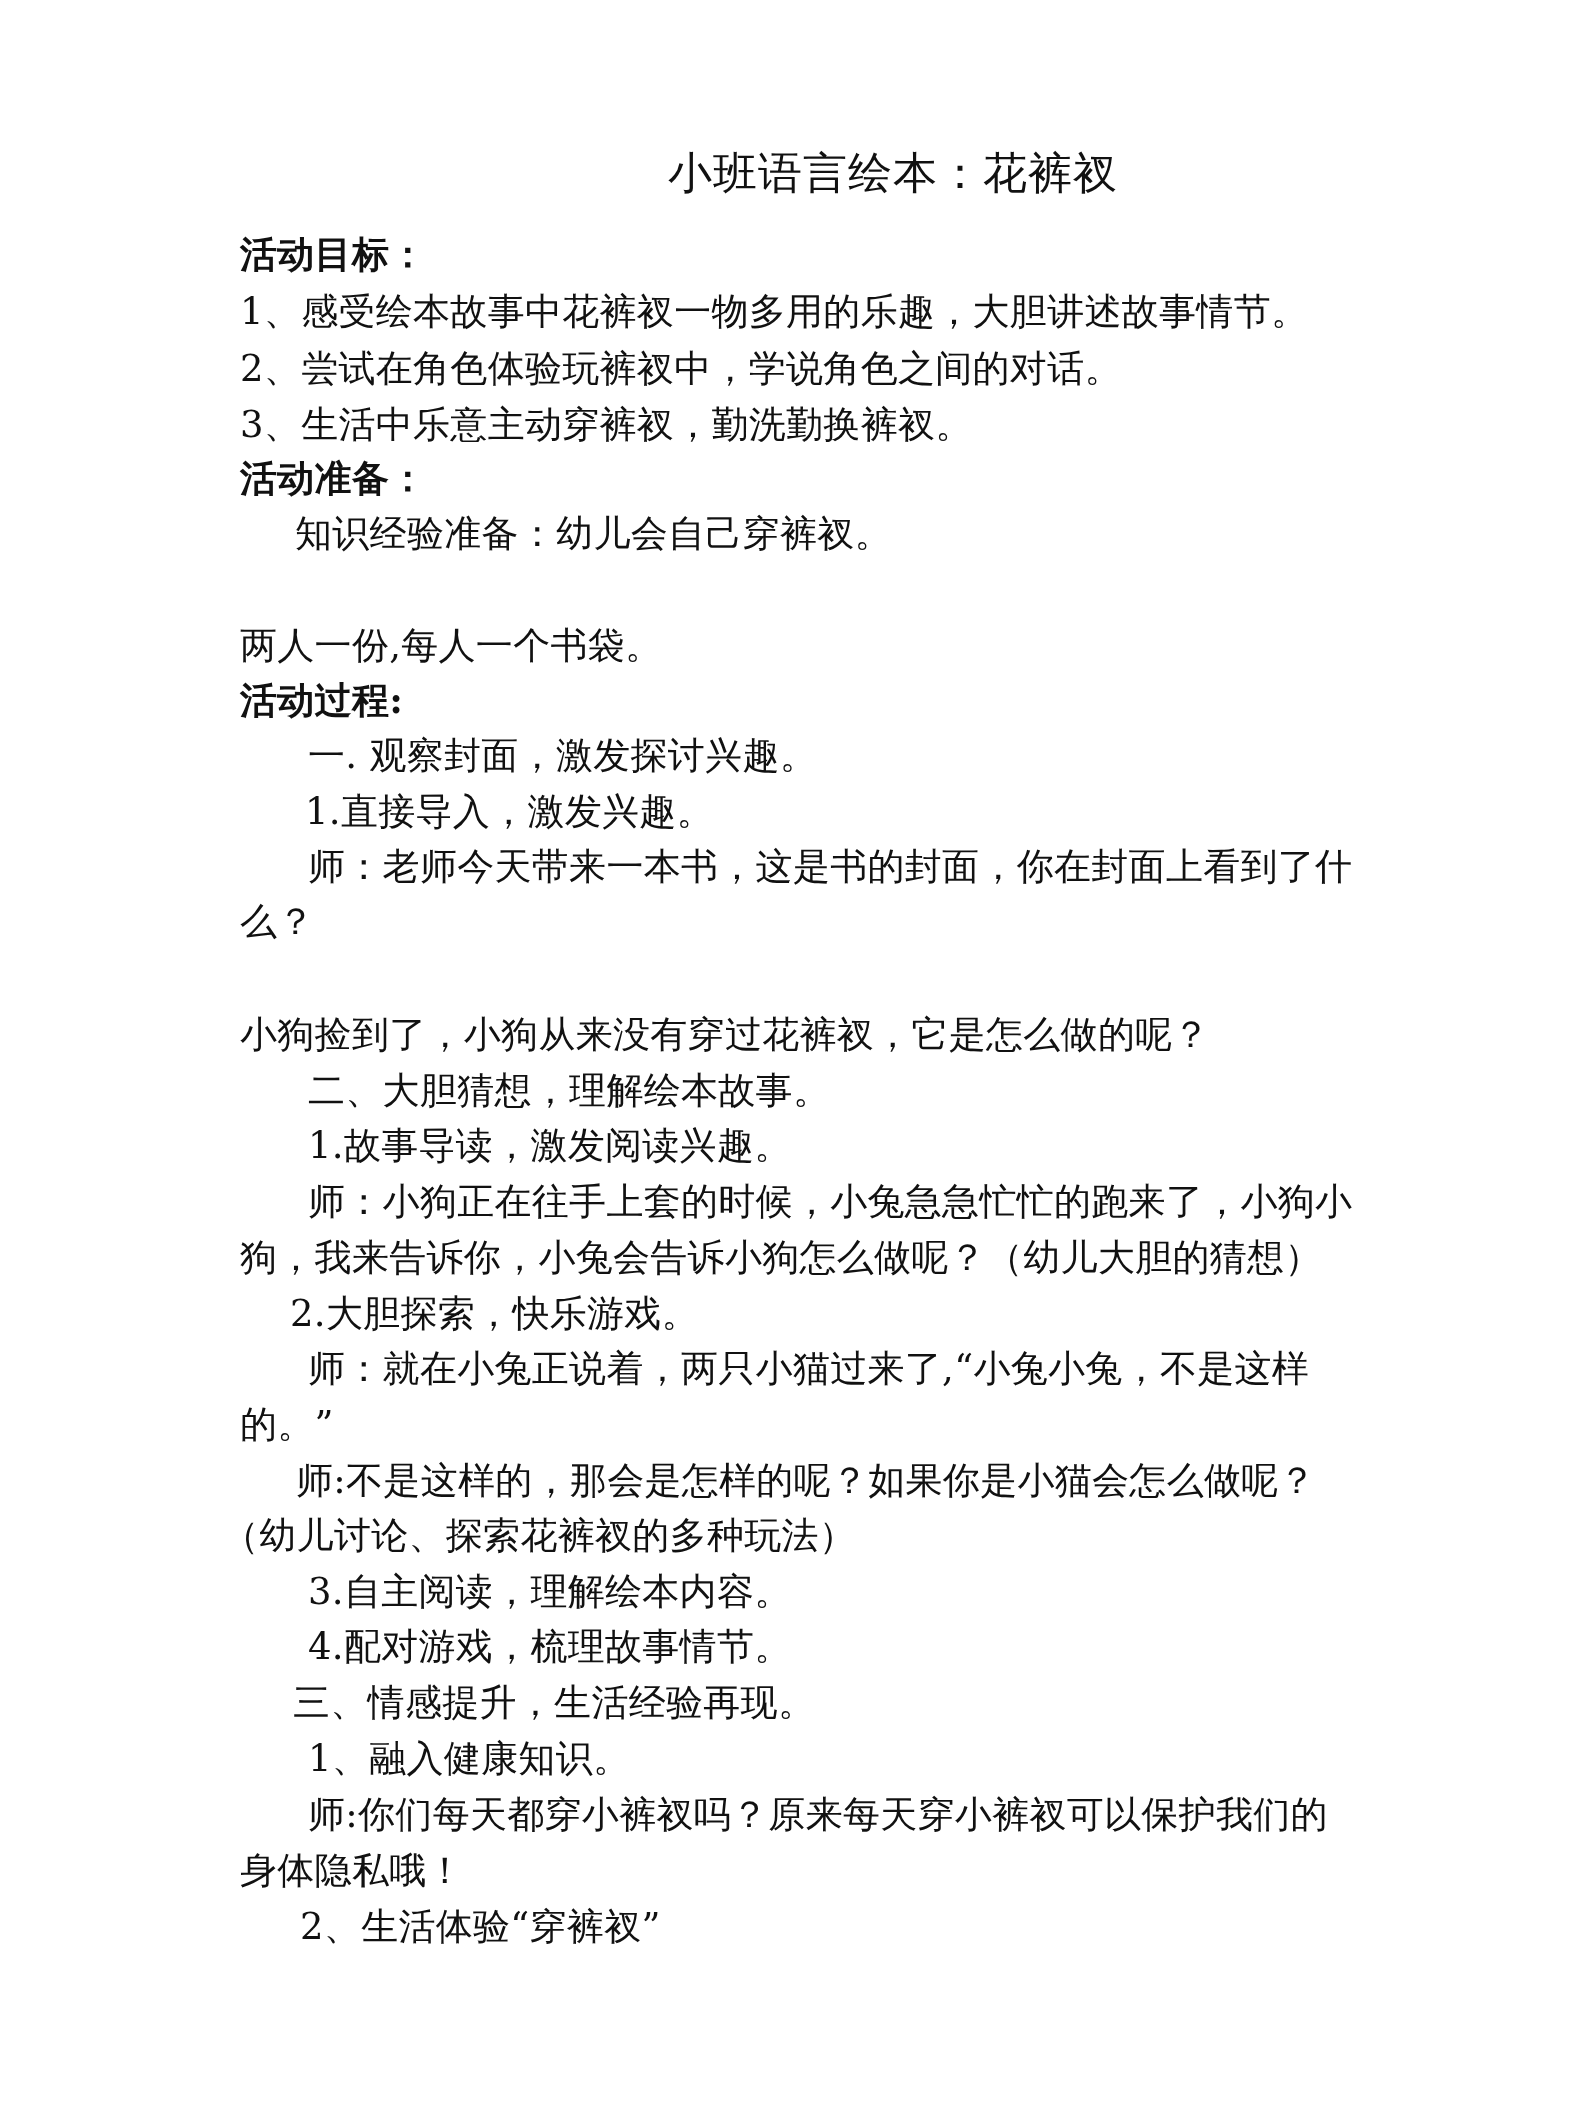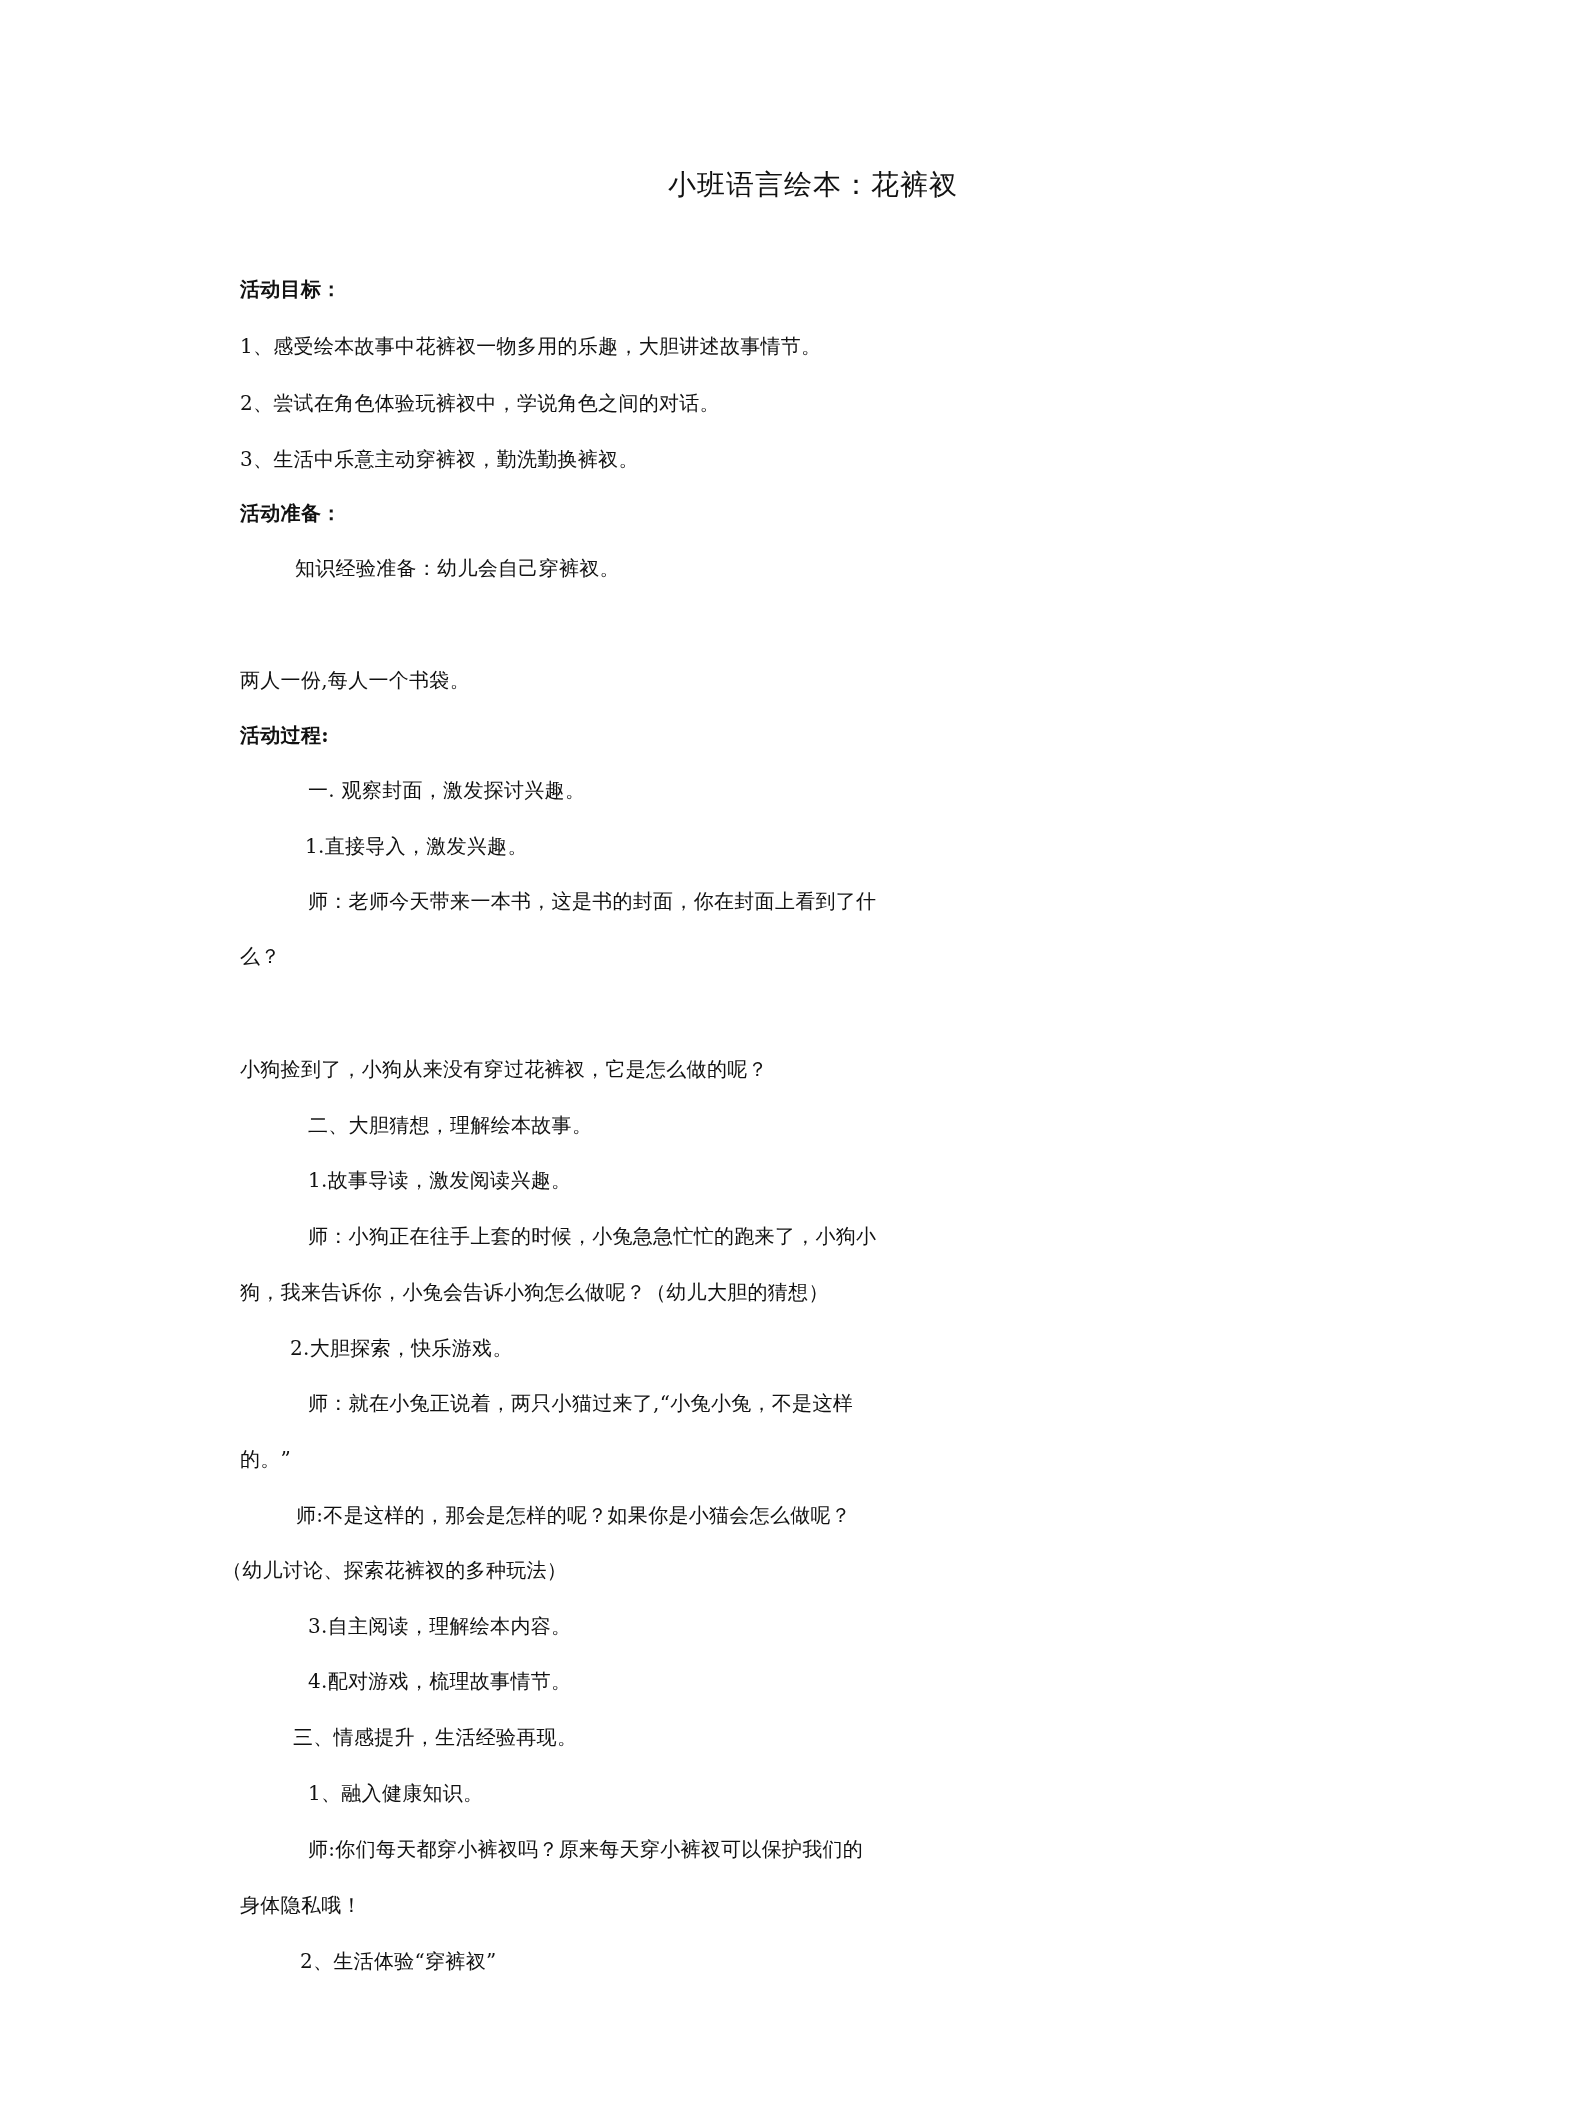--- a/index.html
+++ b/index.html
@@ -1,20 +1,20 @@
 <!DOCTYPE html>
 <html><head>
 <meta charset="utf-8">
 <style>
   html, body { margin: 0; padding: 0; background: #ffffff; }
   body { width: 1587px; height: 2113px; position: relative; overflow: hidden;
          font-family: "DejaVu Serif", "Liberation Serif", serif; color: #111111; }
   .page { position: absolute; left: 0; top: 0; width: 1587px; height: 2113px; }
-  .title { position: absolute; top: 166px; left: 668px; font-size: 28px; letter-spacing: 1px; font-weight: 500; }
-  .line { position: absolute; font-size: 20px; white-space: nowrap; line-height: 1; letter-spacing: 0.3px; margin-top: 43px; }
+  .title { position: absolute; top: 144px; left: 668px; font-size: 44px; letter-spacing: 1px; font-weight: 500; }
+  .line { position: absolute; font-size: 37px; white-space: nowrap; line-height: 1; letter-spacing: 0.3px; }
   .heading { font-weight: bold; }
 </style>
 </head>
 <body>
 
 <div class="page">
   <div class="title">小班语言绘本：花裤衩</div>
 
   <div class="line heading" style="top:236px;left:240px;">活动目标：</div>
   <div class="line" style="top:293px;left:240px;">1、感受绘本故事中花裤衩一物多用的乐趣，大胆讲述故事情节。</div>

